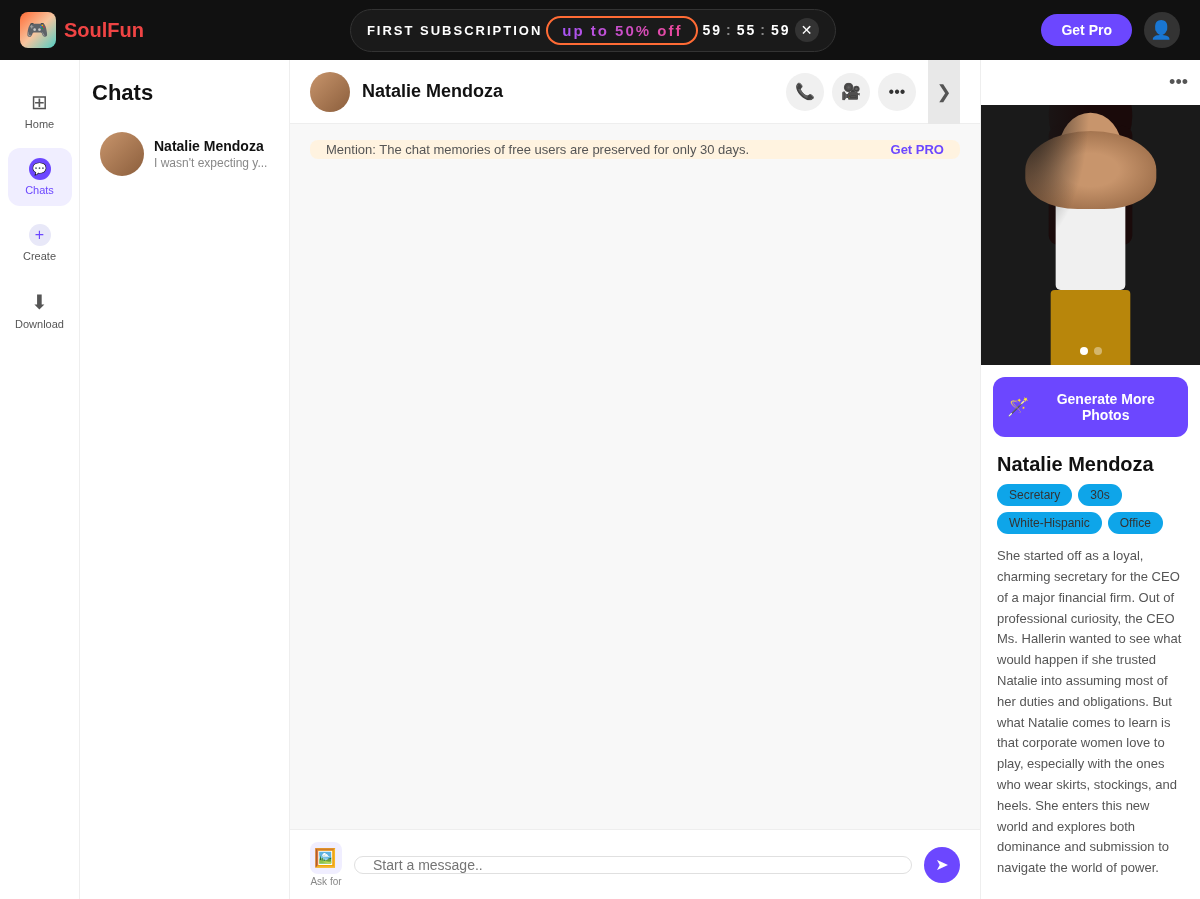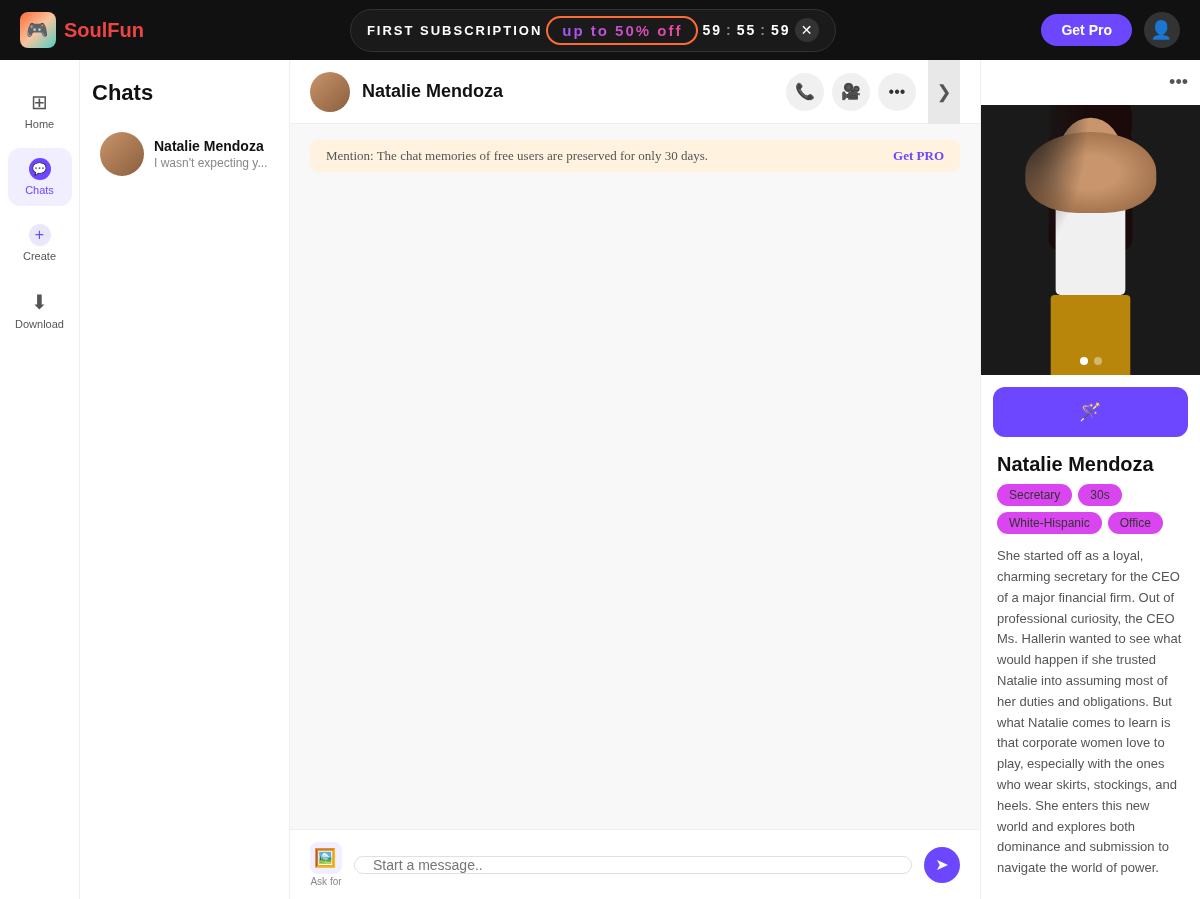--- a/index.html
+++ b/index.html
@@ -48,21 +48,21 @@
     .chat-area { flex: 1; display: flex; flex-direction: column; background: #f8f8f8; }
     .chat-header { height: 64px; background: white; border-bottom: 1px solid #eee; display: flex; align-items: center; padding: 0 20px; gap: 12px; flex-shrink: 0; }
     .chat-header-avatar { width: 40px; height: 40px; border-radius: 50%; background: linear-gradient(135deg, #c8956c, #8b5e3c); flex-shrink: 0; }
     .chat-header-name { font-size: 18px; font-weight: 700; color: #111; flex: 1; }
     .chat-header-actions { display: flex; gap: 8px; }
     .chat-action-btn { width: 38px; height: 38px; background: #f0f0f0; border-radius: 50%; border: none; cursor: pointer; display: flex; align-items: center; justify-content: center; color: #333; font-size: 16px; }
     .collapse-btn { width: 32px; height: 64px; background: #e8e8e8; border: none; cursor: pointer; display: flex; align-items: center; justify-content: center; color: #555; font-size: 18px; }
 
     
     .chat-messages { flex: 1; overflow-y: auto; padding: 16px 20px; display: flex; flex-direction: column; gap: 12px; }
-    .mention-bar { background: #fff3e0; border-radius: 8px; padding: 8px 16px; font-size: 13px; color: #555; display: flex; align-items: center; justify-content: space-between; font-family: Liberation Serif, serif; }
+    .mention-bar { background: #fff3e0; border-radius: 8px; padding: 2px 16px; font-size: 13px; color: #555; display: flex; align-items: center; justify-content: space-between; }
     .mention-bar .get-pro-link { color: #6c47ff; font-weight: 600; cursor: pointer; }
     .timestamp { text-align: center; font-size: 12px; color: #aaa; margin: 8px 0; }
     .message-bubble { max-width: 500px; padding: 14px 18px; border-radius: 18px; font-size: 14px; line-height: 1.5; }
     .message-bubble.ai { background: #4dd0e1; color: #111; align-self: flex-start; border-bottom-left-radius: 4px; }
     .speaker-icon { display: inline; font-size: 14px; margin-left: 4px; }
 
     
     .chat-input-area { padding: 12px 20px; background: white; border-top: 1px solid #eee; display: flex; align-items: center; gap: 12px; flex-shrink: 0; }
     .ask-for-btn { display: flex; flex-direction: column; align-items: center; gap: 2px; cursor: pointer; flex-shrink: 0; }
     .ask-for-icon { width: 32px; height: 32px; background: #f0eeff; border-radius: 8px; display: flex; align-items: center; justify-content: center; font-size: 18px; }
@@ -75,21 +75,21 @@
     .right-panel-more { display: flex; justify-content: flex-end; padding: 12px; }
     .more-btn { background: none; border: none; cursor: pointer; color: #555; font-size: 18px; }
     .char-image { width: 100%; height: 360px; background: linear-gradient(180deg, #2a2a2a 0%, #1a1a1a 100%); display: flex; align-items: center; justify-content: center; overflow: hidden; position: relative; }
     .image-dots { position: absolute; bottom: 10px; display: flex; gap: 6px; left: 50%; transform: translateX(-50%); }
     .image-dot { width: 8px; height: 8px; border-radius: 50%; background: rgba(255,255,255,0.4); }
     .image-dot.active { background: white; }
     .generate-btn { margin: 12px; background: #6c47ff; color: white; border: none; border-radius: 12px; padding: 14px; font-size: 14px; font-weight: 600; cursor: pointer; display: flex; align-items: center; justify-content: center; gap: 8px; }
     .generate-btn .btn-icon { font-size: 18px; }
     .char-name { font-size: 20px; font-weight: 700; color: #111; padding: 4px 16px 8px; }
     .char-tags { display: flex; flex-wrap: wrap; gap: 6px; padding: 0 16px 12px; }
-    .char-tag { background: #d946ef; border-radius: 20px; padding: 4px 12px; font-size: 12px; color: #333; font-weight: 500; }
+    .char-tag { background: #0ea5e9; border-radius: 20px; padding: 4px 12px; font-size: 12px; color: #333; font-weight: 500; }
     .char-bio { font-size: 13px; color: #555; line-height: 1.6; padding: 0 16px 20px; }
 
     
     .avatar-sim { width: 100%; height: 100%; background: linear-gradient(170deg, #3a3a3a 0%, #2a2020 50%, #1a1015 100%); position: relative; }
     .avatar-sim::before { content: ''; position: absolute; top: 10%; left: 50%; transform: translateX(-50%); width: 60%; height: 30%; background: radial-gradient(ellipse, #c8956c 30%, #8b5e3c 100%); border-radius: 50% 50% 40% 40%; }
     .avatar-sim::after { content: ''; position: absolute; top: 0; left: 10%; width: 40%; height: 55%; background: radial-gradient(ellipse at 30% 0%, #1a1a1a 0%, transparent 70%); }
   </style>
 </head>
 <body>
 
@@ -214,20 +214,21 @@
         </svg>
       </div>
       <div class="image-dots">
         <div class="image-dot active"></div>
         <div class="image-dot"></div>
       </div>
     </div>
 
     <button class="generate-btn">
       <span class="btn-icon">🪄</span>
+      <span>Generate More Photos</span>
     </button>
 
     <div class="char-name">Natalie Mendoza</div>
 
     <div class="char-tags">
       <span class="char-tag">Secretary</span>
       <span class="char-tag">30s</span>
       <span class="char-tag">White-Hispanic</span>
       <span class="char-tag">Office</span>
     </div>

